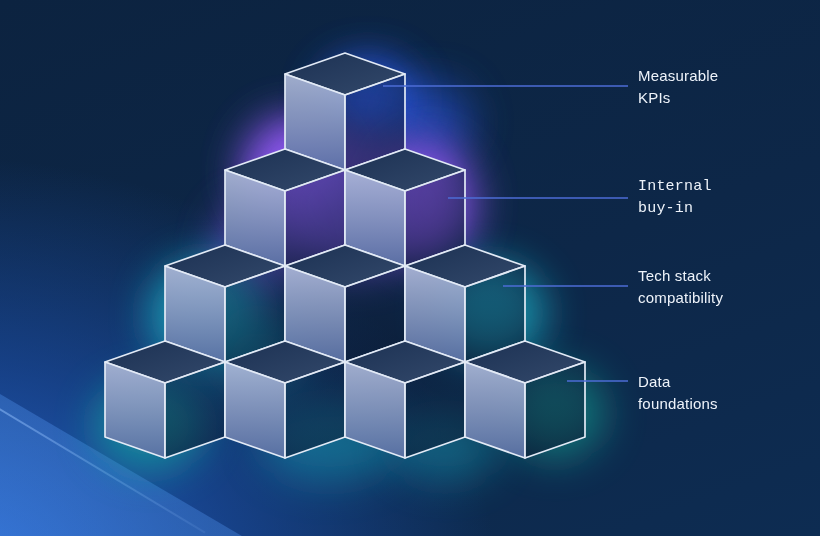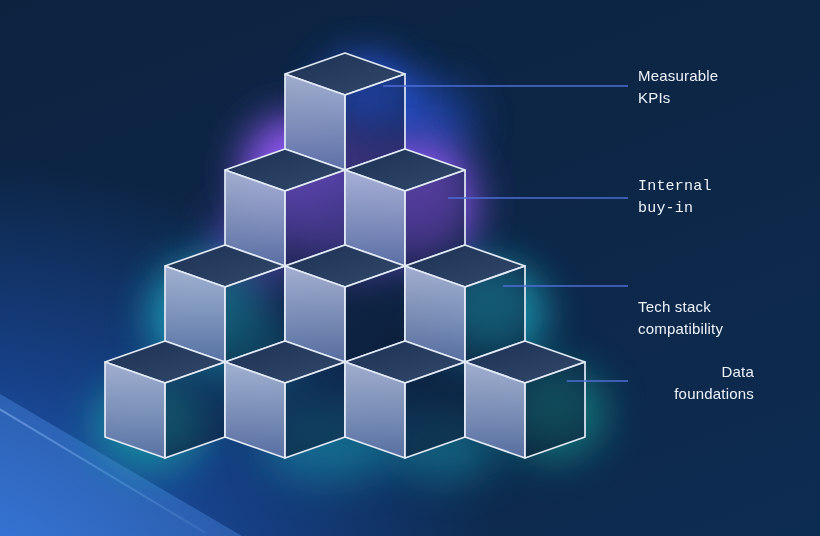--- a/index.html
+++ b/index.html
@@ -38,22 +38,22 @@
     width: 116px;
     transform: translateY(-50%);
     color: #eef3fa;
     font-size: 15px;
     line-height: 21.5px;
     letter-spacing: 0.2px;
     font-weight: 400;
   }
   .label-1 { top: 86px; }
   .label-2 { top: 197px; font-family: Liberation Mono, monospace; }
-  .label-3 { top: 286px; margin-top: 31px; }
-  .label-4 { top: 382px; text-align: right; }
+  .label-3 { top: 286px; }
+  .label-4 { top: 392px; }
 </style>
 </head>
 <body>
 
 <div class="stage">
 
   <div class="corner-wedge"></div>
   <div class="diag-line"></div>
 
   <svg class="pyramid" width="820" height="536" viewBox="0 0 820 536">

